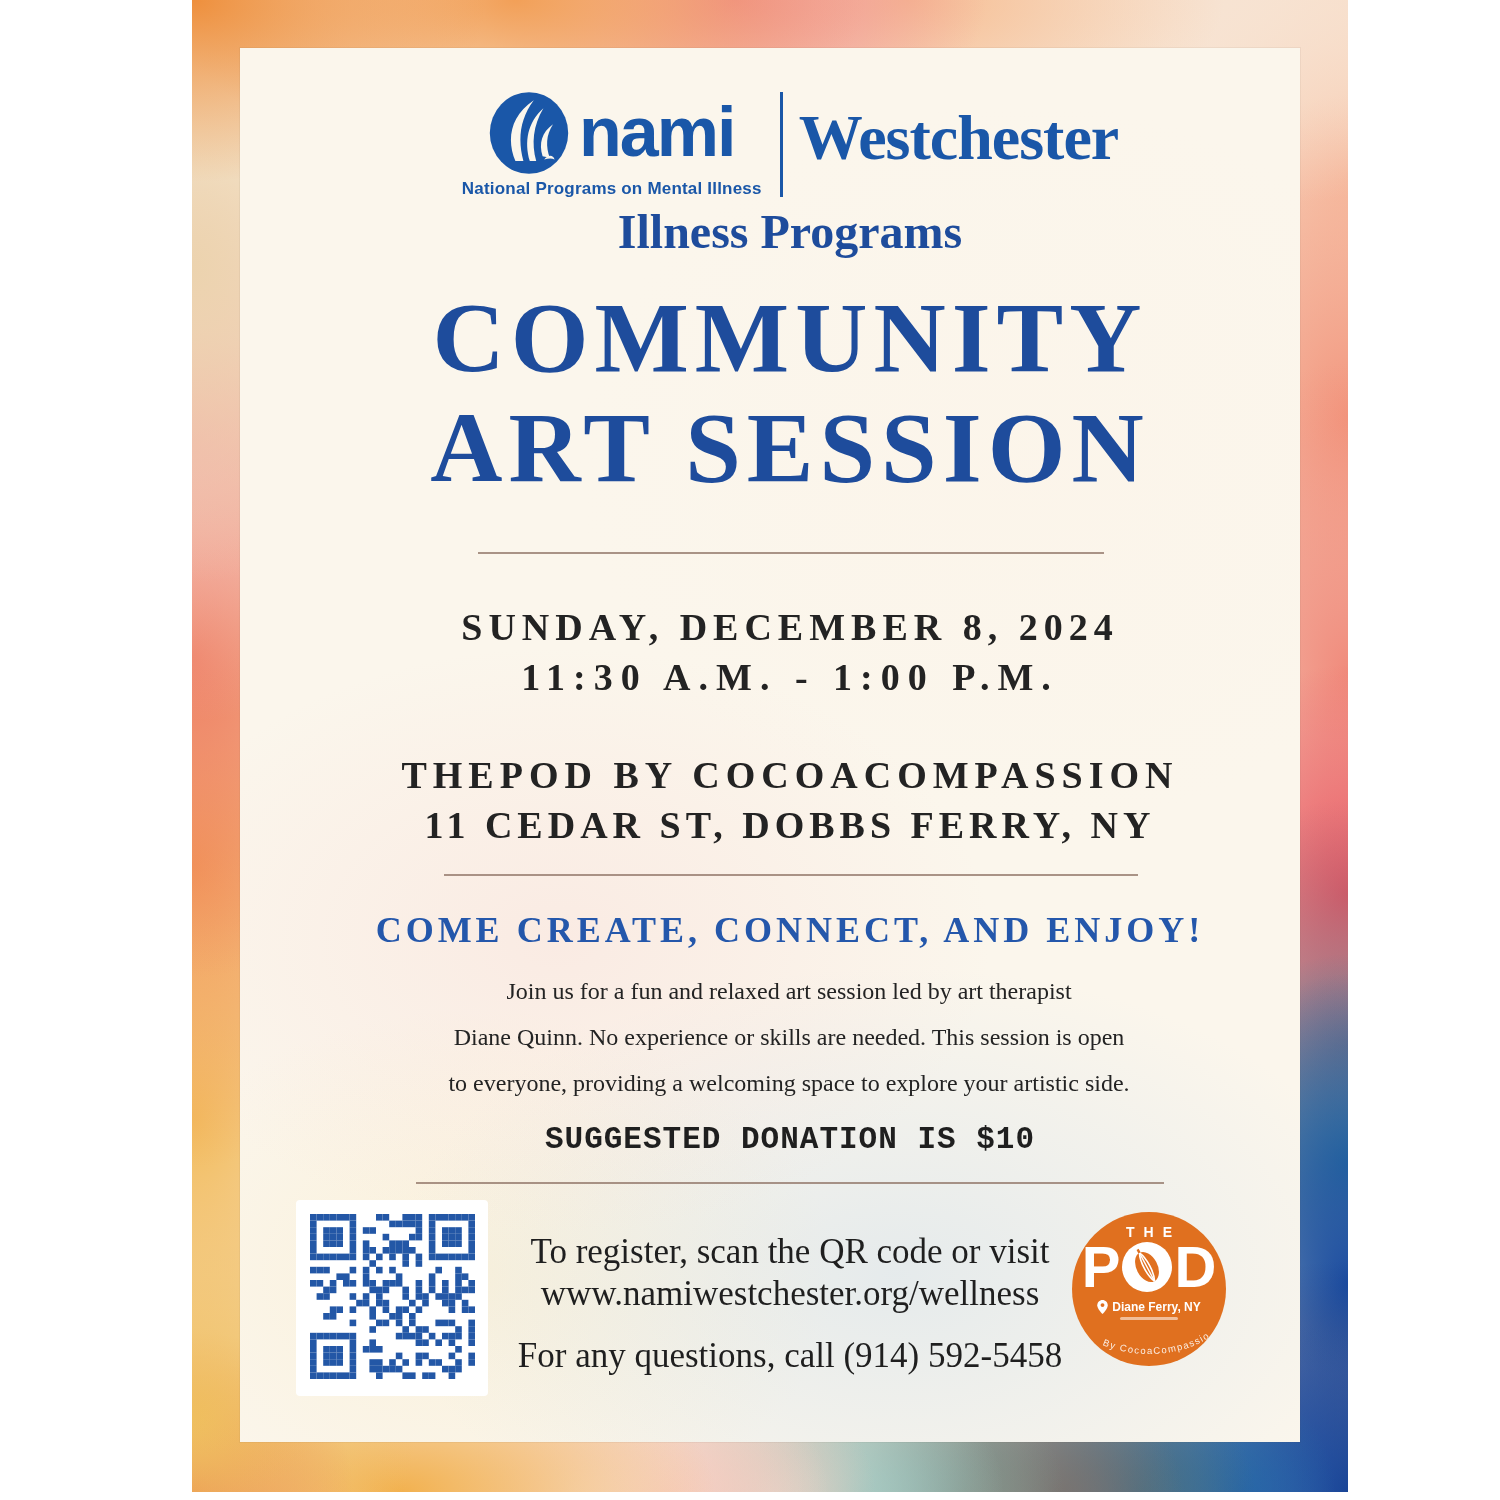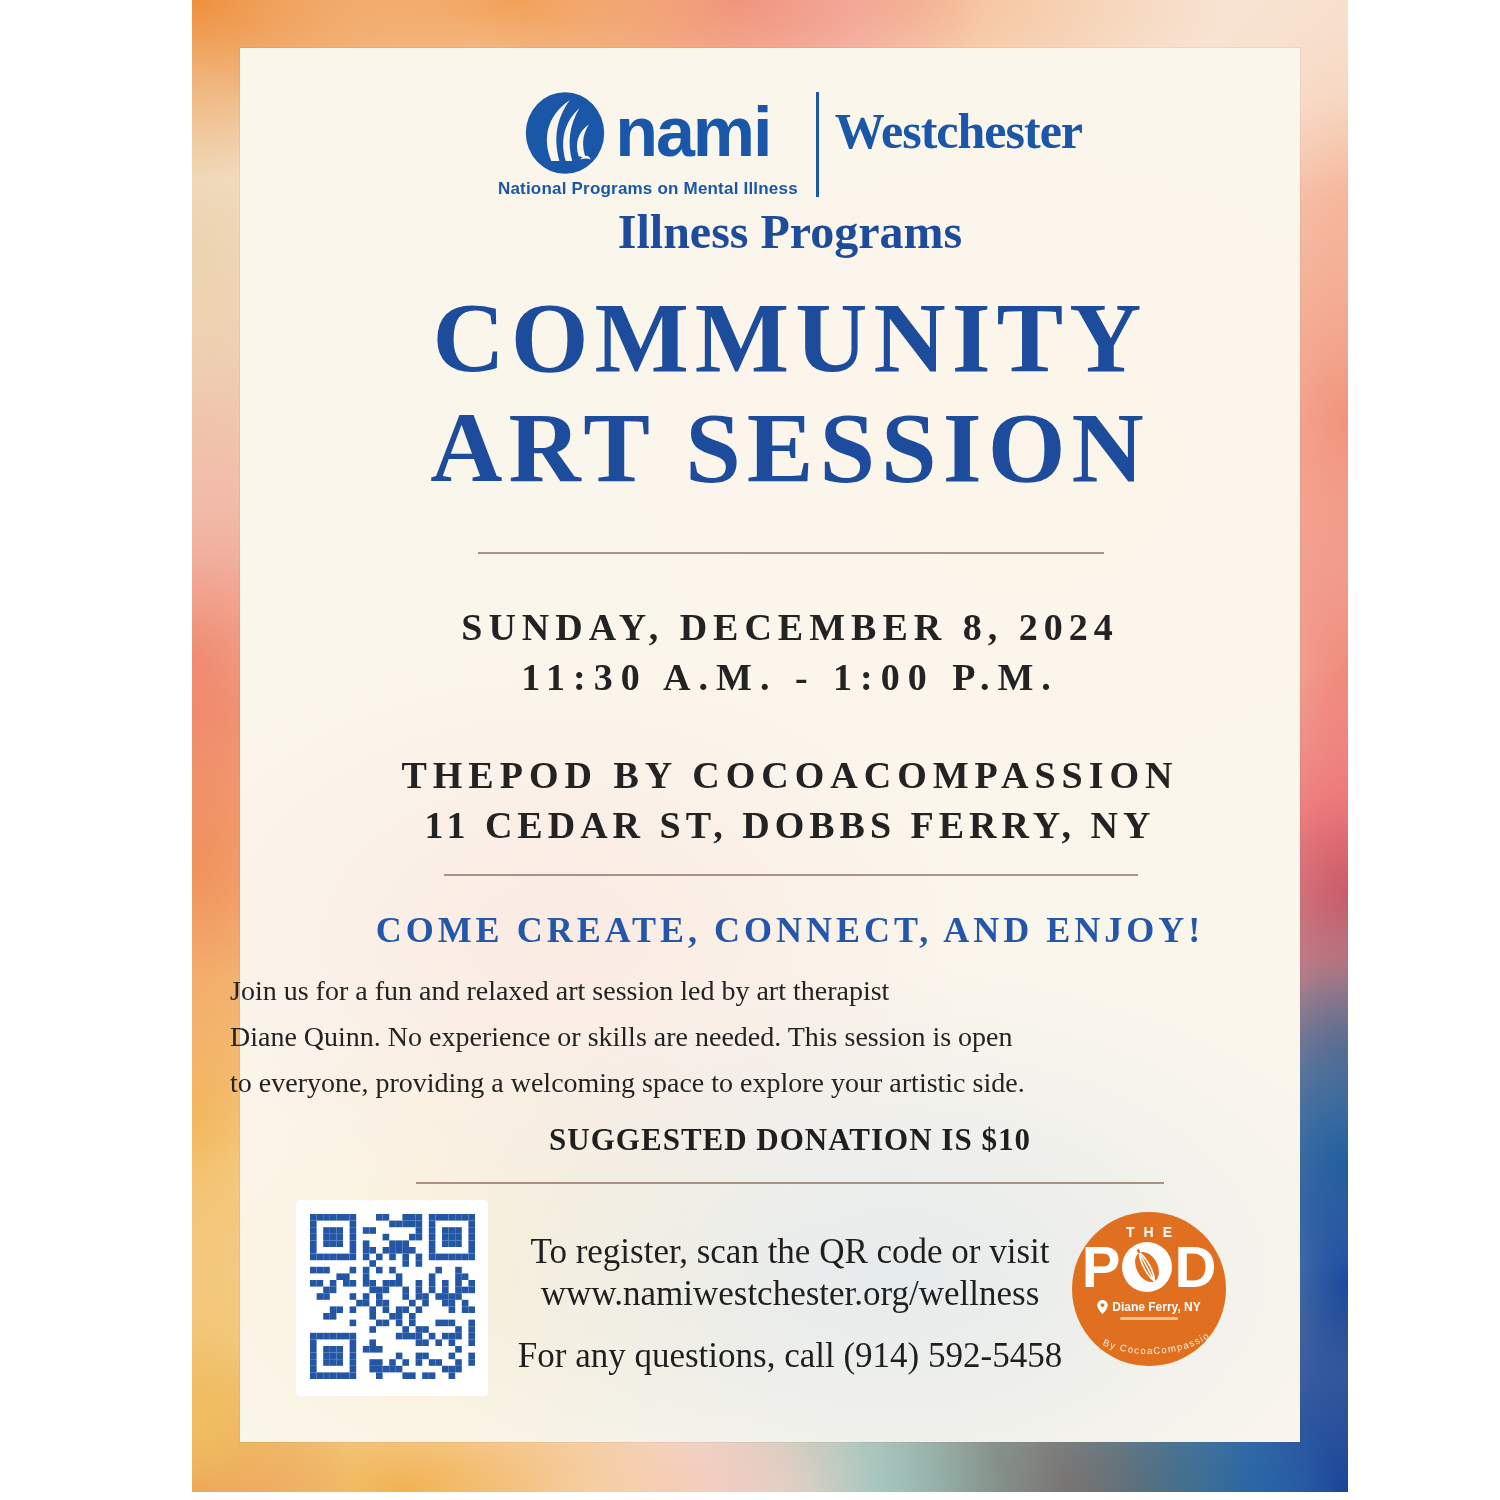--- a/index.html
+++ b/index.html
@@ -62,43 +62,43 @@
   
   .logo-row{top:92px;display:flex;justify-content:center;align-items:stretch;}
   .nami-left{display:flex;flex-direction:column;align-items:center;}
   .nami-main{display:flex;align-items:center;gap:10px;}
   .nami-mark{width:80px;height:82px;}
   .nami-word{font-family:"Liberation Sans",sans-serif;font-weight:700;font-size:70px;
     letter-spacing:-2px;color:var(--logo-blue);line-height:.82;}
   .nami-tag{font-family:"Liberation Sans",sans-serif;font-weight:700;font-size:17px;
     color:var(--logo-blue);margin-top:6px;letter-spacing:.2px;white-space:nowrap;}
   .nami-bar{width:3px;background:var(--logo-blue);margin:0 16px 0 18px;}
-  .westchester{font-family:"Liberation Serif",serif;font-weight:600;font-size:50px;
+  .westchester{font-family:"Liberation Serif",serif;font-weight:600;font-size:64px;
     color:var(--logo-blue);line-height:1;padding-top:14px;letter-spacing:-1px;}
 
   .wellness{top:208px;font-weight:700;font-size:48px;color:var(--title-blue);}
 
   .title{font-weight:700;color:var(--title-blue);font-size:100px;letter-spacing:6px;}
   .title1{top:288px;} .title2{top:398px;}
 
   .divider{position:absolute;height:2px;background:var(--divider);opacity:.75;}
   .div1{top:552px;left:286px;width:626px;}
   .div2{top:874px;left:252px;width:694px;}
   .div3{top:1182px;left:224px;width:748px;}
 
   .dateline{top:608px;font-weight:700;font-size:38px;letter-spacing:6px;color:var(--text-dark);}
   .timeline{top:658px;font-weight:700;font-size:38px;letter-spacing:8px;color:var(--text-dark);}
   .venue{top:756px;font-weight:700;font-size:38px;letter-spacing:6px;color:var(--text-dark);}
   .address{top:806px;font-weight:700;font-size:38px;letter-spacing:5px;color:var(--text-dark);}
 
   .cta{top:912px;font-weight:700;font-size:36px;letter-spacing:4px;color:var(--cta-blue);}
 
-  .desc{top:968px;left:38px;right:0;font-size:28px;line-height:46px;
+  .desc{top:968px;left:38px;right:0;text-align:center;font-size:24px;line-height:46px;
     color:var(--text-dark);}
-  .donation{top:1124px;font-weight:700;font-size:31px;letter-spacing:1px;color:#1f1f1f;}
+  .donation{top:1124px;font-weight:700;font-size:31px;letter-spacing:1px;color:#1f1f1f;font-family:Liberation Mono, monospace;}
 
   .reg1{top:1234px;font-size:35px;color:#1f1f1f;}
   .reg2{top:1276px;font-size:35px;color:#1f1f1f;}
   .reg3{top:1338px;font-size:35px;color:#1f1f1f;}
 
   
   .qr-card{left:104px;top:1200px;width:192px;height:196px;background:#fff;border-radius:4px;
     display:flex;align-items:center;justify-content:center;}
 
   

